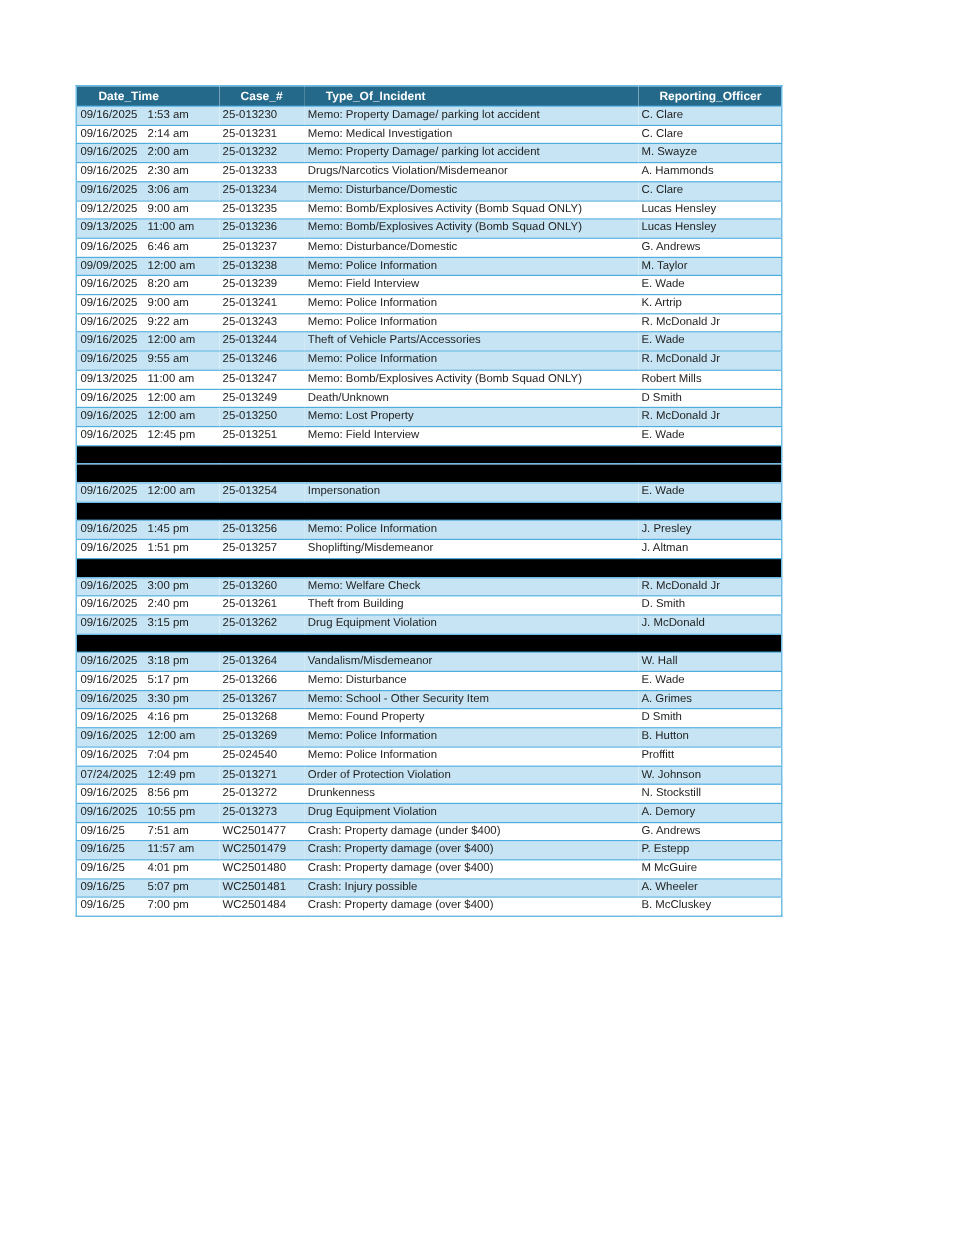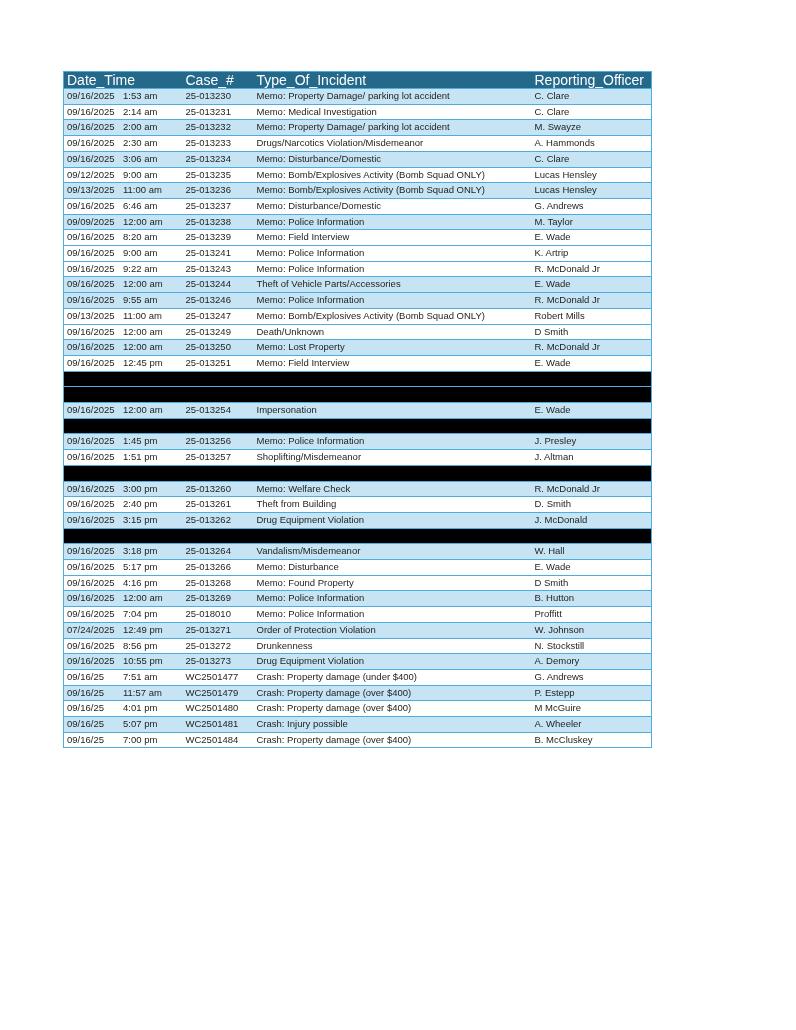--- a/index.html
+++ b/index.html
@@ -19,22 +19,22 @@
     position:absolute;left:63px;top:71px;width:588px;
     border-collapse:collapse;table-layout:fixed;
     border:1px solid var(--grid-line);
   }
   .log-table col.c-date{width:119px;}
   .log-table col.c-case{width:71px;}
   .log-table col.c-incident{width:278px;}
   .log-table col.c-officer{width:120px;}
   .log-table th{
     background:var(--header-bg);color:var(--header-text);
-    font-size:14px;font-weight:normal;text-align:left;
-    height:16px;padding:0 0 0 3px;white-space:nowrap;overflow:hidden;
+    font-size:10px;font-weight:bold;text-align:left;
+    height:16px;padding:0 0 0 18px;white-space:nowrap;overflow:hidden;
   }
   .log-table td{
     font-size:9.5px;color:var(--body-text);
     height:14.7px;padding:0 0 0 3px;
     border-top:1px solid var(--grid-line);
     white-space:nowrap;overflow:hidden;vertical-align:middle;
     line-height:14.7px;
   }
   tr.blue td{background:var(--row-alt);}
   tr.white td{background:#FFFFFF;}
@@ -225,35 +225,41 @@
     <td>25-013264</td>
     <td>Vandalism/Misdemeanor</td>
     <td>W. Hall</td>
   </tr>
       <tr class="white">
     <td><span class="dt-date">09/16/2025</span><span class="dt-time">5:17 pm</span></td>
     <td>25-013266</td>
     <td>Memo: Disturbance</td>
     <td>E. Wade</td>
   </tr>
+      <tr class="blue">
+    <td><span class="dt-date">09/16/2025</span><span class="dt-time">3:30 pm</span></td>
+    <td>25-013267</td>
+    <td>Memo: School - Other Security Item</td>
+    <td>A. Grimes</td>
+  </tr>
       <tr class="white">
     <td><span class="dt-date">09/16/2025</span><span class="dt-time">4:16 pm</span></td>
     <td>25-013268</td>
     <td>Memo: Found Property</td>
     <td>D Smith</td>
   </tr>
       <tr class="blue">
     <td><span class="dt-date">09/16/2025</span><span class="dt-time">12:00 am</span></td>
     <td>25-013269</td>
     <td>Memo: Police Information</td>
     <td>B. Hutton</td>
   </tr>
       <tr class="white">
     <td><span class="dt-date">09/16/2025</span><span class="dt-time">7:04 pm</span></td>
-    <td>25-018010</td>
+    <td>25-024540</td>
     <td>Memo: Police Information</td>
     <td>Proffitt</td>
   </tr>
       <tr class="blue">
     <td><span class="dt-date">07/24/2025</span><span class="dt-time">12:49 pm</span></td>
     <td>25-013271</td>
     <td>Order of Protection Violation</td>
     <td>W. Johnson</td>
   </tr>
       <tr class="white">

